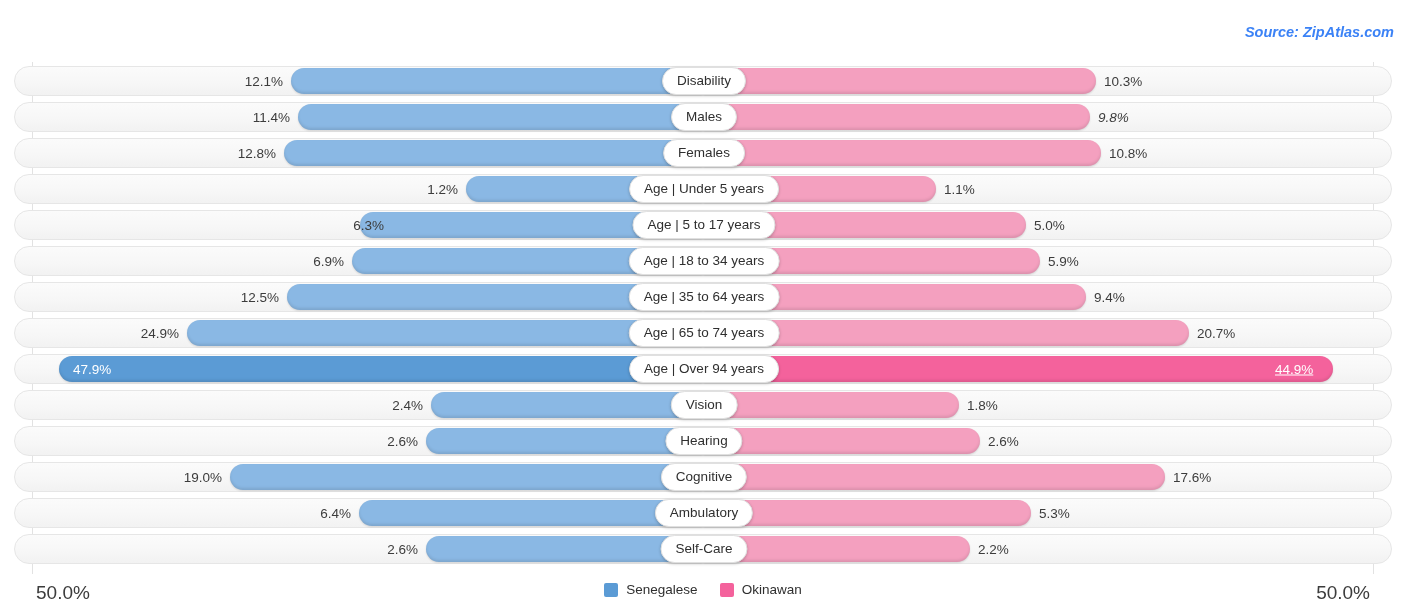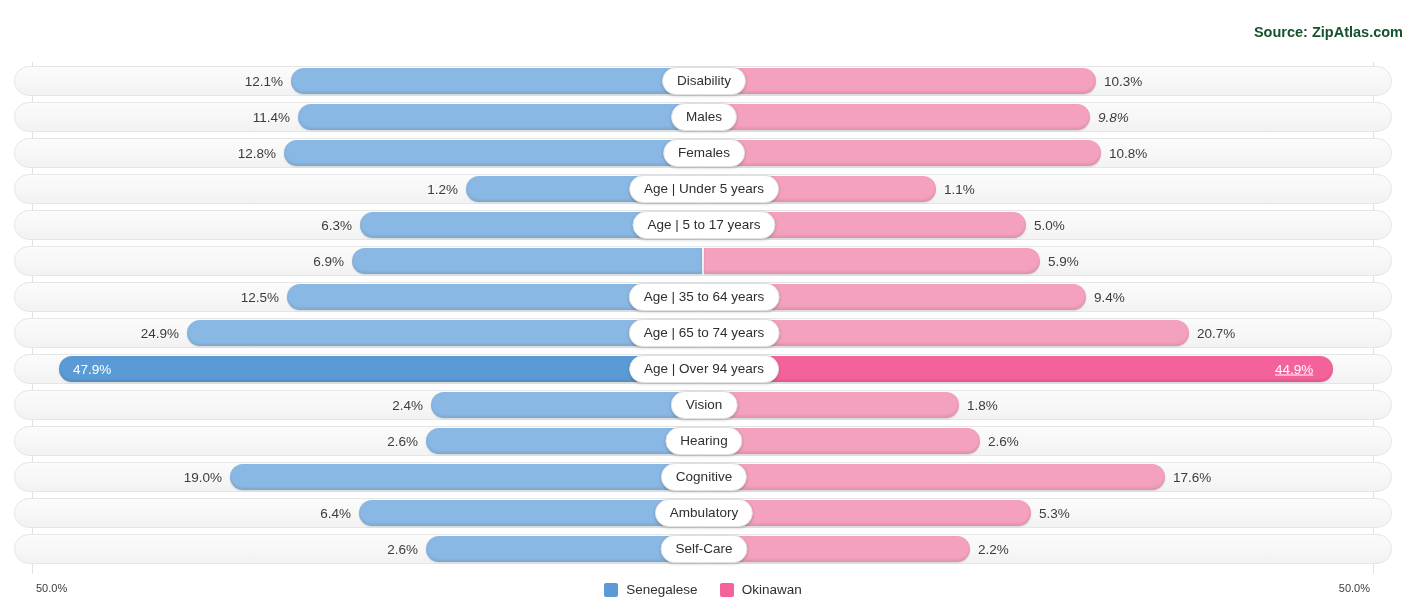--- a/index.html
+++ b/index.html
@@ -11,22 +11,22 @@
   }
   #chart{position:relative;width:1406px;height:612px;}
 
   
   .title{
     position:absolute;left:10px;top:20px;
     font-size:20px;color:#3c3c3c;letter-spacing:.2px;
     font-weight:400;white-space:nowrap;
   }
   .source{
-    position:absolute;right:3px;top:24px;
-    font-size:14.5px;color:#14532d;font-weight:700;
+    position:absolute;right:12px;top:24px;
+    font-size:14.5px;color:#3b82f6;font-style:italic;font-weight:700;
     white-space:nowrap;
   }
 
   
   .plot{
     position:absolute;left:14px;top:62px;width:1378px;height:512px;
   }
   .axis-line{
     position:absolute;top:0;width:1px;height:512px;background:#e2e2e2;
   }
@@ -81,21 +81,21 @@
     border:1px solid #e0e0e0;
     box-shadow:0 1px 3px rgba(0,0,0,.22);
     font-size:13.5px;color:#2f2f2f;
     white-space:nowrap;
     z-index:5;
   }
 
   
   .foot{position:absolute;left:0;top:574px;width:1406px;height:38px;}
   .tick{
-    position:absolute;top:8px;font-size:11px;color:#3c3c3c;white-space:nowrap;
+    position:absolute;top:8px;font-size:19px;color:#3c3c3c;white-space:nowrap;
   }
   .tick.l{left:36px;}
   .tick.r{right:36px;}
   .legend{
     position:absolute;left:0;top:8px;width:1406px;
     display:flex;justify-content:center;align-items:center;gap:22px;
   }
   .lg{display:flex;align-items:center;gap:8px;}
   .swatch{width:14px;height:14px;border-radius:2px;display:inline-block;}
   .lg-label{font-size:13.5px;color:#2f2f2f;white-space:nowrap;}
@@ -144,31 +144,32 @@
             <div class="bar right" style="width: 232px;"></div>
             <div class="val left" style="right: 933px;">1.2%</div>
             <div class="val right" style="left: 929px;">1.1%</div>
             <div class="pill">Age | Under 5 years</div>
           </div>
         </div>
         <div class="row" style="top: 148px;">
           <div class="row-inner">
             <div class="bar left" style="width: 342px;"></div>
             <div class="bar right" style="width: 322px;"></div>
-            <div class="val left" style="right: 1039px;">6.3%</div>
+            <div class="val left" style="right: 1007px;">6.3%</div>
             <div class="val right" style="left: 1019px;">5.0%</div>
             <div class="pill">Age | 5 to 17 years</div>
           </div>
         </div>
         <div class="row" style="top: 184px;">
           <div class="row-inner">
             <div class="bar left" style="width: 350px;"></div>
             <div class="bar right" style="width: 336px;"></div>
             <div class="val left" style="right: 1047px;">6.9%</div>
             <div class="val right" style="left: 1033px;">5.9%</div>
+            <div class="pill">Age | 18 to 34 years</div>
           </div>
         </div>
         <div class="row" style="top: 220px;">
           <div class="row-inner">
             <div class="bar left" style="width: 415px;"></div>
             <div class="bar right" style="width: 382px;"></div>
             <div class="val left" style="right: 1112px;">12.5%</div>
             <div class="val right" style="left: 1079px;">9.4%</div>
             <div class="pill">Age | 35 to 64 years</div>
           </div>

